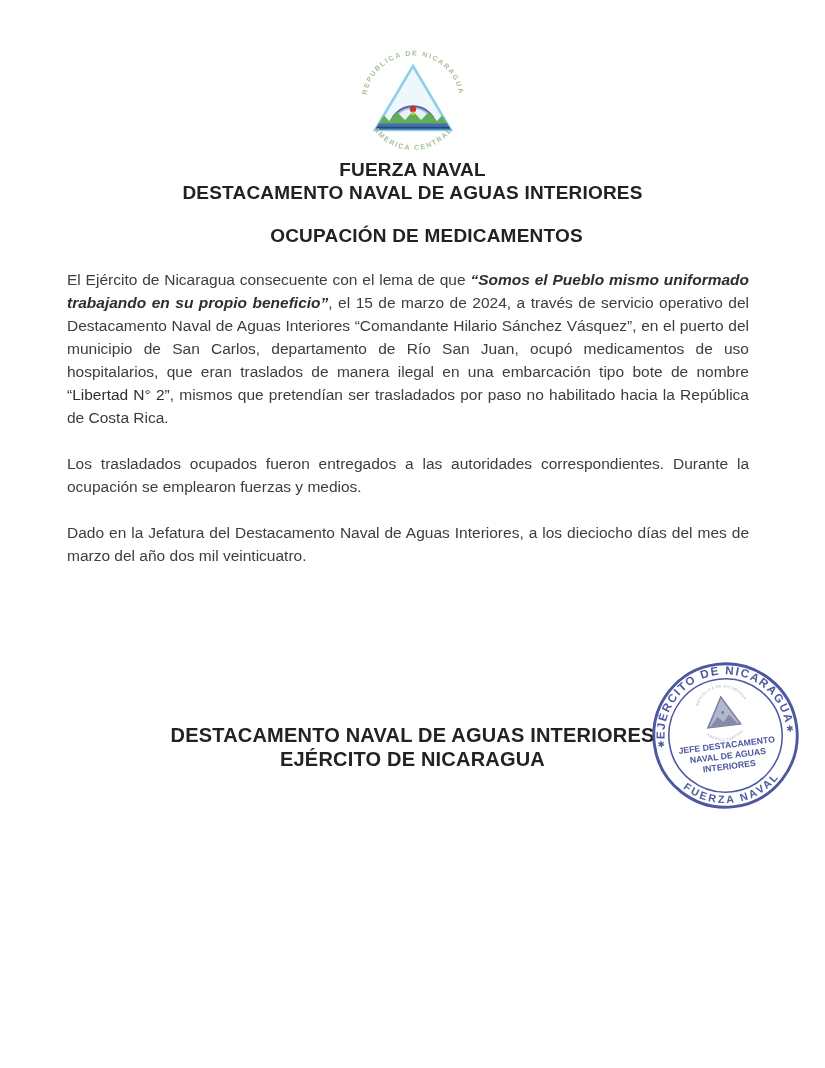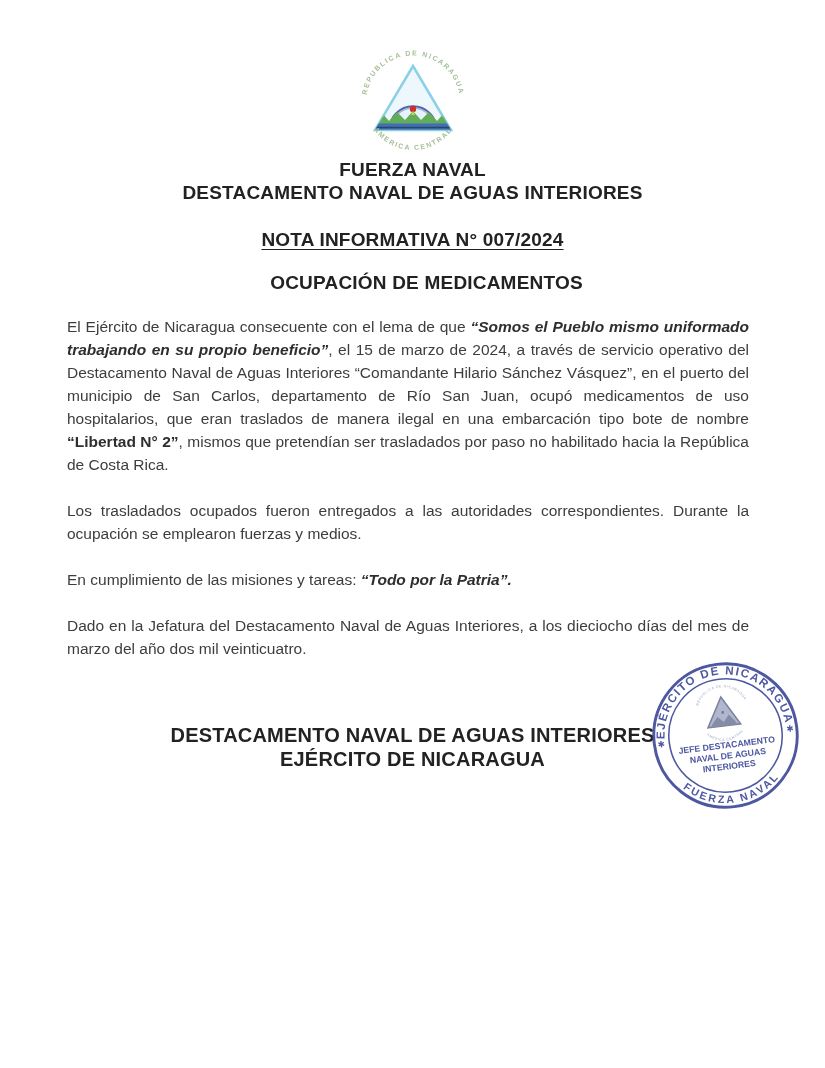--- a/index.html
+++ b/index.html
@@ -31,21 +31,21 @@
     margin-top: 21px;
   }
   .body-par {
     font-size: 15.5px;
     line-height: 23px;
     text-align: justify;
     margin-bottom: 23px;
     color: #3d3d3d;
   }
   .bi { font-weight: bold; font-style: italic; color: #2e2e2e; }
-  .b  { font-weight: bold; color: #2e2e2e; }
+  .b  { font-weight: normal; color: #2e2e2e; }
   .footer-heading {
     position: absolute;
     top: 723px;
     left: 0;
     width: 100%;
     text-align: center;
     font-weight: bold;
     font-size: 20px;
     line-height: 24px;
     color: #222222;
@@ -86,29 +86,27 @@
     <text font-size="7" font-weight="bold" fill="#a4bf97" letter-spacing="1.6">
       <textPath href="#arcTop" startOffset="50%" text-anchor="middle">REPUBLICA DE NICARAGUA</textPath>
     </text>
     <text font-size="7" font-weight="bold" fill="#a4bf97" letter-spacing="1.6">
       <textPath href="#arcBot" startOffset="50%" text-anchor="middle">AMERICA CENTRAL</textPath>
     </text>
   </svg>
 
   <div class="doc-heading">FUERZA NAVAL</div>
   <div class="doc-heading">DESTACAMENTO NAVAL DE AGUAS INTERIORES</div>
-  <div class="doc-heading nota"><span class="underlined">NOTA INFORMATIVA N° 007/2024</span></div>
   <div class="doc-heading subject">OCUPACIÓN DE MEDICAMENTOS</div>
 
   <div class="body-col">
     <p class="body-par"><span>El Ejército de Nicaragua consecuente con el lema de que </span><span class="bi">“Somos el Pueblo mismo uniformado trabajando en su propio beneficio”</span><span>, el 15 de marzo de 2024, a través de servicio operativo del Destacamento Naval de Aguas Interiores “Comandante Hilario Sánchez Vásquez”, en el puerto del municipio de San Carlos, departamento de Río San Juan, ocupó medicamentos de uso hospitalarios, que eran traslados de manera ilegal en una embarcación tipo bote de nombre </span><span class="b">“Libertad N° 2”</span><span>, mismos que pretendían ser trasladados por paso no habilitado hacia la República de Costa Rica.</span></p>
 
     <p class="body-par">Los trasladados ocupados fueron entregados a las autoridades correspondientes. Durante la ocupación se emplearon fuerzas y medios.</p>
 
-    <p class="body-par"><span>En cumplimiento de las misiones y tareas: </span><span class="bi">“Todo por la Patria”.</span></p>
 
 
     <p class="body-par">Dado en la Jefatura del Destacamento Naval de Aguas Interiores, a los dieciocho días del mes de marzo del año dos mil veinticuatro.</p>
   </div>
 
   <div class="footer-heading">
     <div>DESTACAMENTO NAVAL DE AGUAS INTERIORES</div>
     <div>EJÉRCITO DE NICARAGUA</div>
   </div>
 

